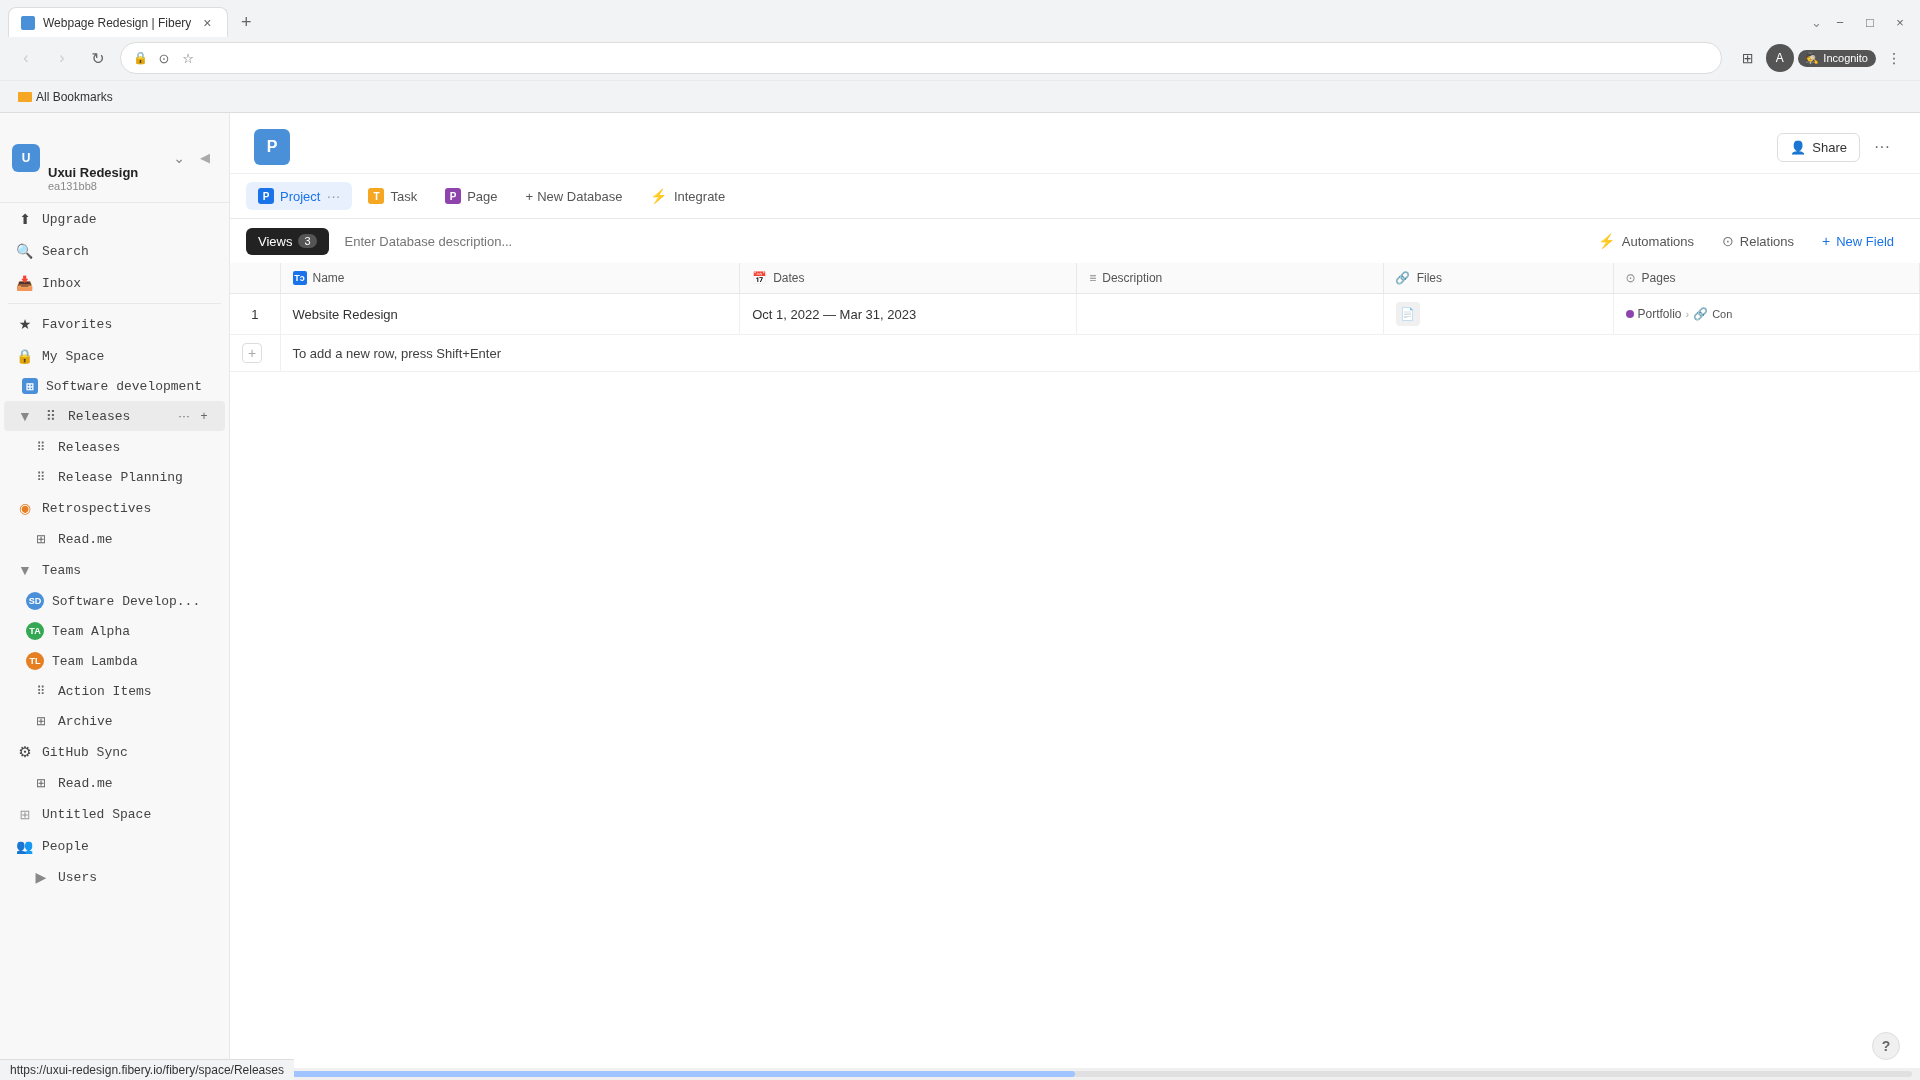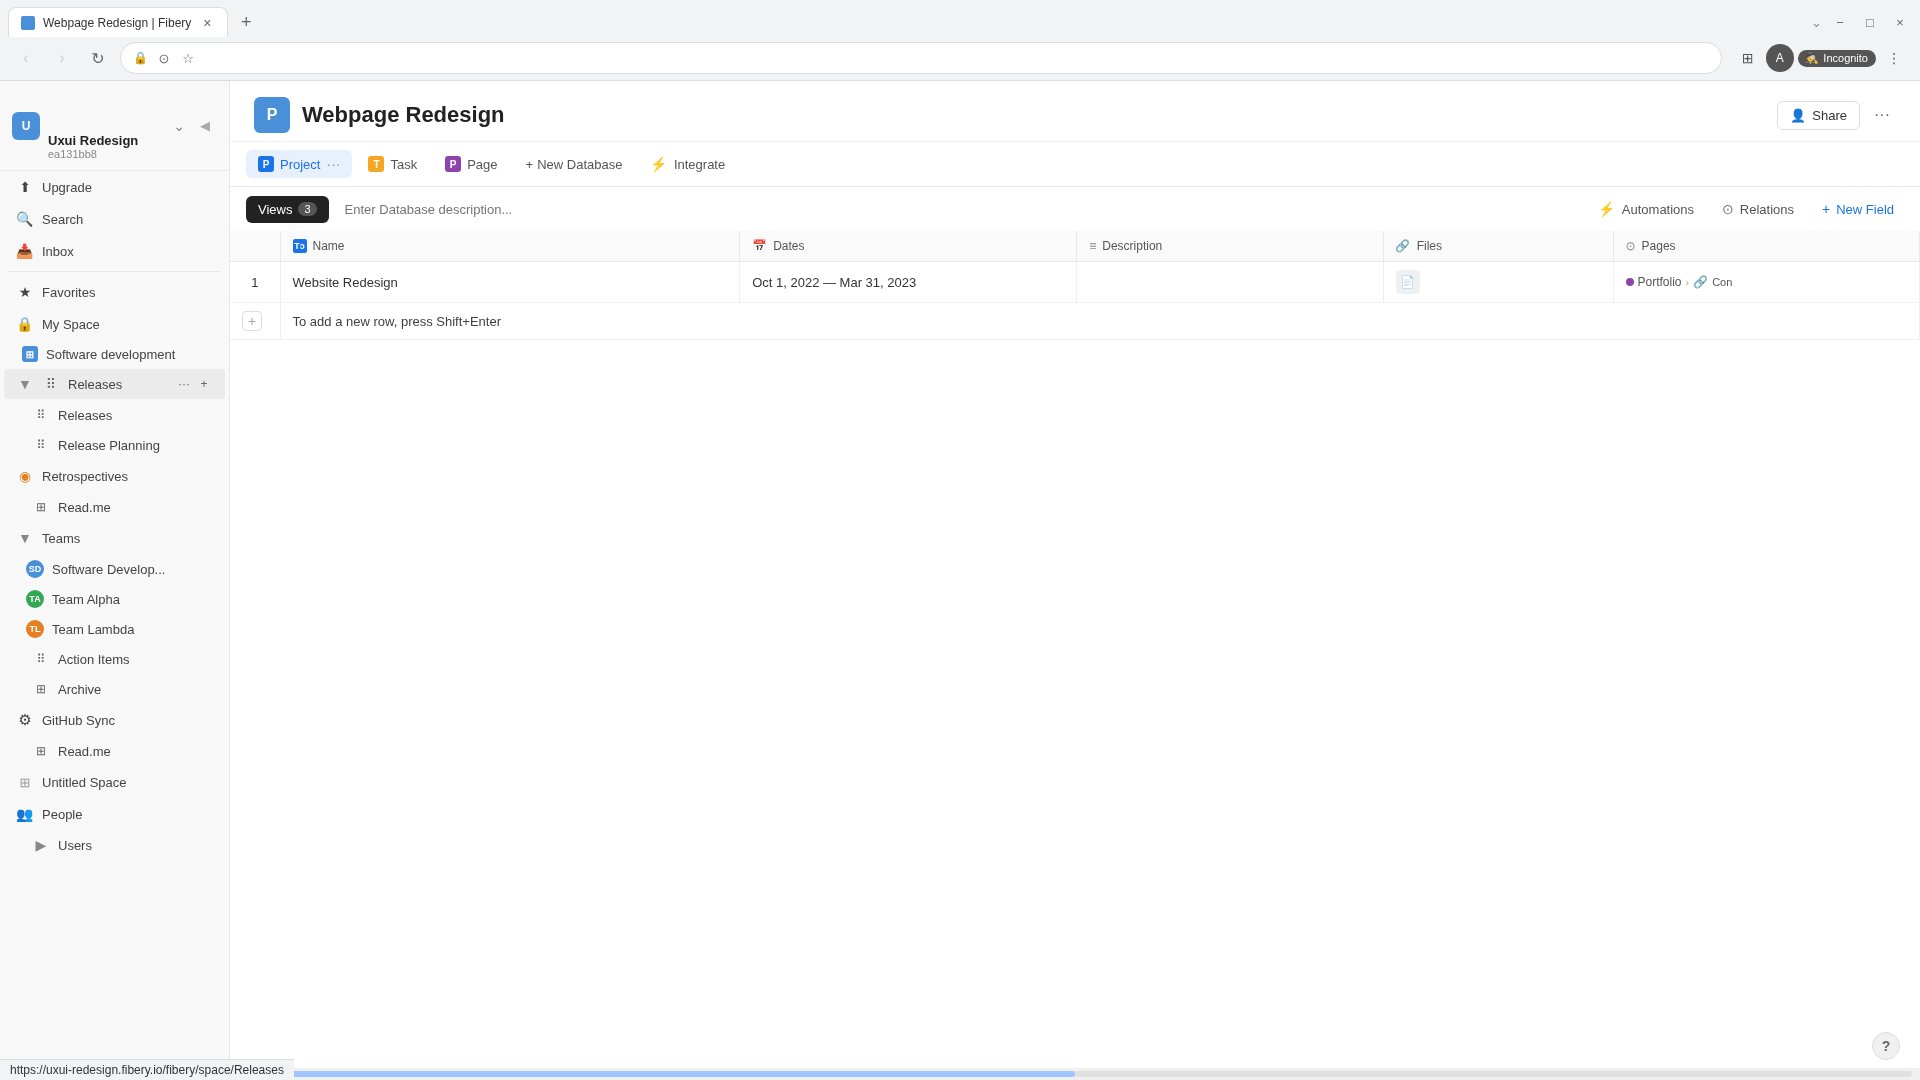--- a/index.html
+++ b/index.html
@@ -34,21 +34,21 @@
     
     .sidebar { width: 230px; background: #f8f8f8; border-right: 1px solid #e8e8e8; display: flex; flex-direction: column; overflow-y: auto; flex-shrink: 0; }
     .sidebar-header { display: flex; align-items: center; padding: 10px 12px; gap: 8px; border-bottom: 1px solid #e8e8e8; }
     .workspace-avatar { width: 28px; height: 28px; border-radius: 6px; background: #4a90d9; color: #fff; display: flex; align-items: center; justify-content: center; font-size: 12px; font-weight: 600; flex-shrink: 0; }
     .workspace-info { flex: 1; margin-top: 42px; }
     .workspace-name { font-size: 13px; font-weight: 600; color: #222; }
     .workspace-sub { font-size: 11px; color: #888; }
     .sidebar-chevron { color: #888; font-size: 14px; cursor: pointer; }
     .sidebar-item { display: flex; align-items: center; gap: 8px; padding: 6px 12px; cursor: pointer; color: #444; font-size: 13px; border-radius: 4px; margin: 1px 4px; position: relative; }
     .sidebar-icon { width: 18px; height: 18px; display: flex; align-items: center; justify-content: center; flex-shrink: 0; font-size: 14px; }
-    .sidebar-label { flex: 1; }
+    .sidebar-label { flex: 1; font-family: Liberation Mono, monospace; }
     .sidebar-actions { display: flex; gap: 2px; align-items: center; margin-left: auto; opacity: 0; }
     .sidebar-action-btn { width: 18px; height: 18px; display: flex; align-items: center; justify-content: center; border-radius: 3px; color: #666; font-size: 12px; }
 
     .sidebar-sub-item { display: flex; align-items: center; gap: 8px; padding: 5px 12px 5px 28px; cursor: pointer; color: #444; font-size: 13px; border-radius: 4px; margin: 1px 4px; }
 
     .space-icon { width: 16px; height: 16px; border-radius: 3px; display: flex; align-items: center; justify-content: center; font-size: 10px; font-weight: 700; color: #fff; flex-shrink: 0; }
 
     .team-avatar { width: 18px; height: 18px; border-radius: 50%; display: flex; align-items: center; justify-content: center; font-size: 9px; font-weight: 700; color: #fff; flex-shrink: 0; }
 
     .divider { height: 1px; background: #e8e8e8; margin: 4px 8px; }
@@ -158,20 +158,26 @@
       <div class="browser-icon-btn">⊞</div>
       <div class="browser-icon-btn" style="background:#555;border-radius:50%;color:#fff;font-size:12px">A</div>
       <div class="incognito-badge">
         <span>🕵</span>
         <span>Incognito</span>
       </div>
       <div class="browser-icon-btn">⋮</div>
     </div>
   </div>
 
+  <div class="bookmarks-bar">
+    <div class="bookmark-item">
+      <div class="bookmark-icon"></div>
+      <span>All Bookmarks</span>
+    </div>
+  </div>
 </div>
 
 <div class="app-body">
 
   <div class="sidebar">
 
     <div class="sidebar-header">
       <div class="workspace-avatar">
         <span>U</span>
       </div>
@@ -297,21 +303,20 @@
       <span class="sidebar-label">Users</span>
     </div>
   </div>
 
   <div class="main-content">
 
     <div class="page-header">
       <div class="page-icon-box">
         <span style="font-size:16px;font-weight:700">P</span>
       </div>
-      <h1 class="page-title">Webpage Redesign</h1>
       <div class="header-actions">
         <button class="share-btn">
           <span>👤</span>
           <span>Share</span>
         </button>
         <div class="more-btn">
           <span>···</span>
         </div>
       </div>
     </div>

